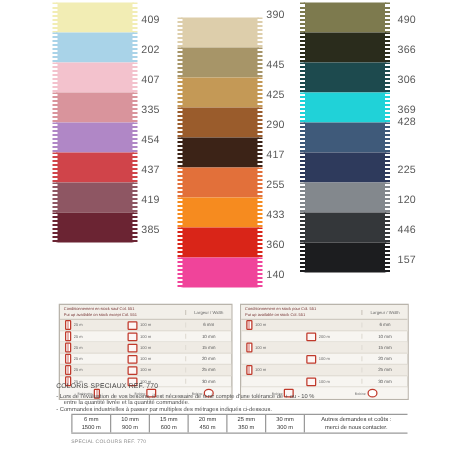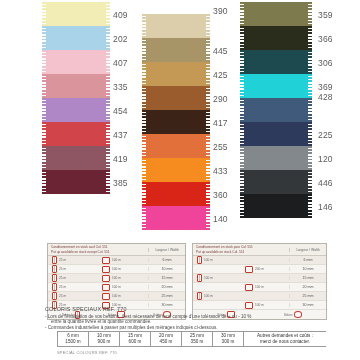--- a/index.html
+++ b/index.html
@@ -235,29 +235,29 @@
           <div class="selv l" style="background: repeating-linear-gradient(rgb(217, 37, 24) 0px, rgb(217, 37, 24) 1.6px, rgb(255, 255, 255) 1.6px, rgb(255, 255, 255) 3.2px);"></div>
           <div class="selv r" style="background: repeating-linear-gradient(rgb(217, 37, 24) 0px, rgb(217, 37, 24) 1.6px, rgb(255, 255, 255) 1.6px, rgb(255, 255, 255) 3.2px);"></div>
         </div>
         <div class="swatch-row">
           <div class="swatch-chip" style="background: rgb(240, 68, 154);"></div>
           <div class="selv l" style="background: repeating-linear-gradient(rgb(240, 68, 154) 0px, rgb(240, 68, 154) 1.6px, rgb(255, 255, 255) 1.6px, rgb(255, 255, 255) 3.2px);"></div>
           <div class="selv r" style="background: repeating-linear-gradient(rgb(240, 68, 154) 0px, rgb(240, 68, 154) 1.6px, rgb(255, 255, 255) 1.6px, rgb(255, 255, 255) 3.2px);"></div>
         </div>
       </div>
     </div>
-    <div class="swatch-label" style="left: 318px; top: 10px;">359</div>
+    <div class="swatch-label" style="left: 318px; top: 10px;">490</div>
     <div class="swatch-label" style="left: 318px; top: 34px;">366</div>
     <div class="swatch-label" style="left: 318px; top: 58px;">306</div>
     <div class="swatch-label" style="left: 318px; top: 82px;">369</div>
     <div class="swatch-label" style="left: 318px; top: 92px;">428</div>
     <div class="swatch-label" style="left: 318px; top: 130px;">225</div>
     <div class="swatch-label" style="left: 318px; top: 154px;">120</div>
     <div class="swatch-label" style="left: 318px; top: 178px;">446</div>
-    <div class="swatch-label" style="left: 318px; top: 202px;">146</div>
+    <div class="swatch-label" style="left: 318px; top: 202px;">157</div>
     <div class="swatch-col" style="left: 243px; top: 2px; width: 66px;">
       <div class="strip">
         <div class="swatch-row">
           <div class="swatch-chip" style="background: rgb(125, 122, 78);"></div>
           <div class="selv l" style="background: repeating-linear-gradient(rgb(125, 122, 78) 0px, rgb(125, 122, 78) 1.6px, rgb(255, 255, 255) 1.6px, rgb(255, 255, 255) 3.2px);"></div>
           <div class="selv r" style="background: repeating-linear-gradient(rgb(125, 122, 78) 0px, rgb(125, 122, 78) 1.6px, rgb(255, 255, 255) 1.6px, rgb(255, 255, 255) 3.2px);"></div>
         </div>
         <div class="swatch-row">
           <div class="swatch-chip" style="background: rgb(42, 44, 28);"></div>
           <div class="selv l" style="background: repeating-linear-gradient(rgb(42, 44, 28) 0px, rgb(42, 44, 28) 1.6px, rgb(255, 255, 255) 1.6px, rgb(255, 255, 255) 3.2px);"></div>

